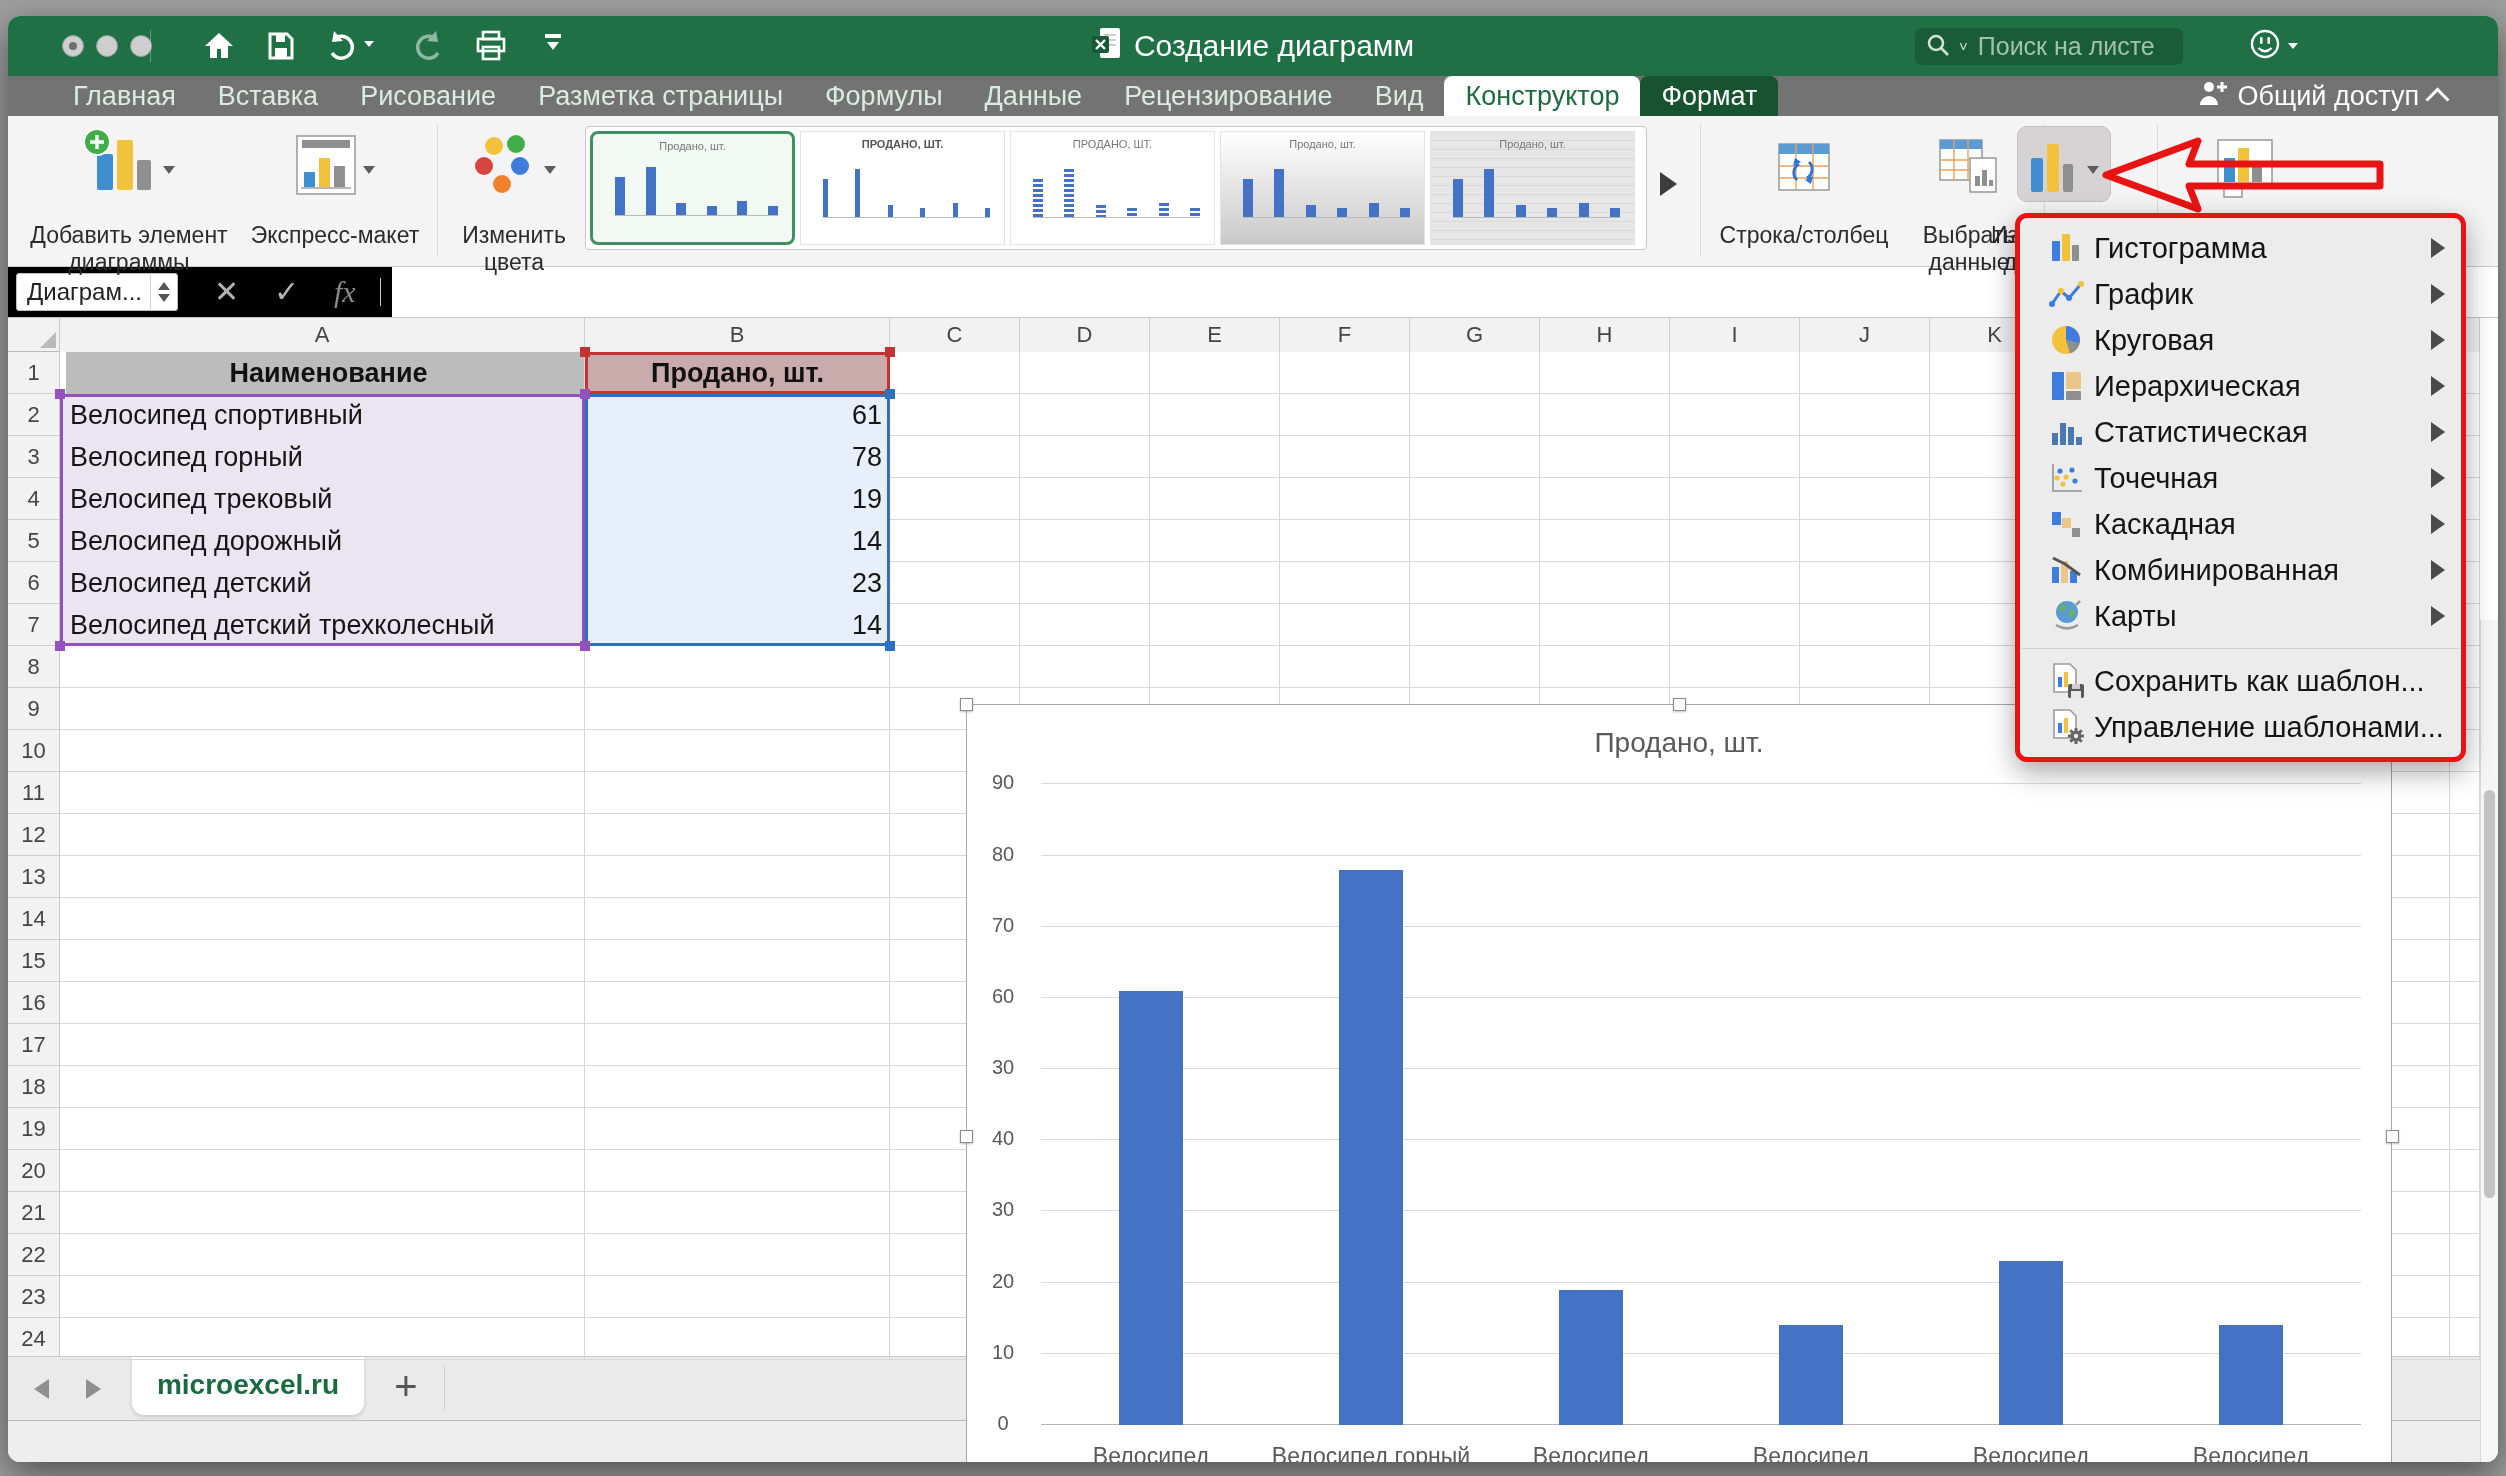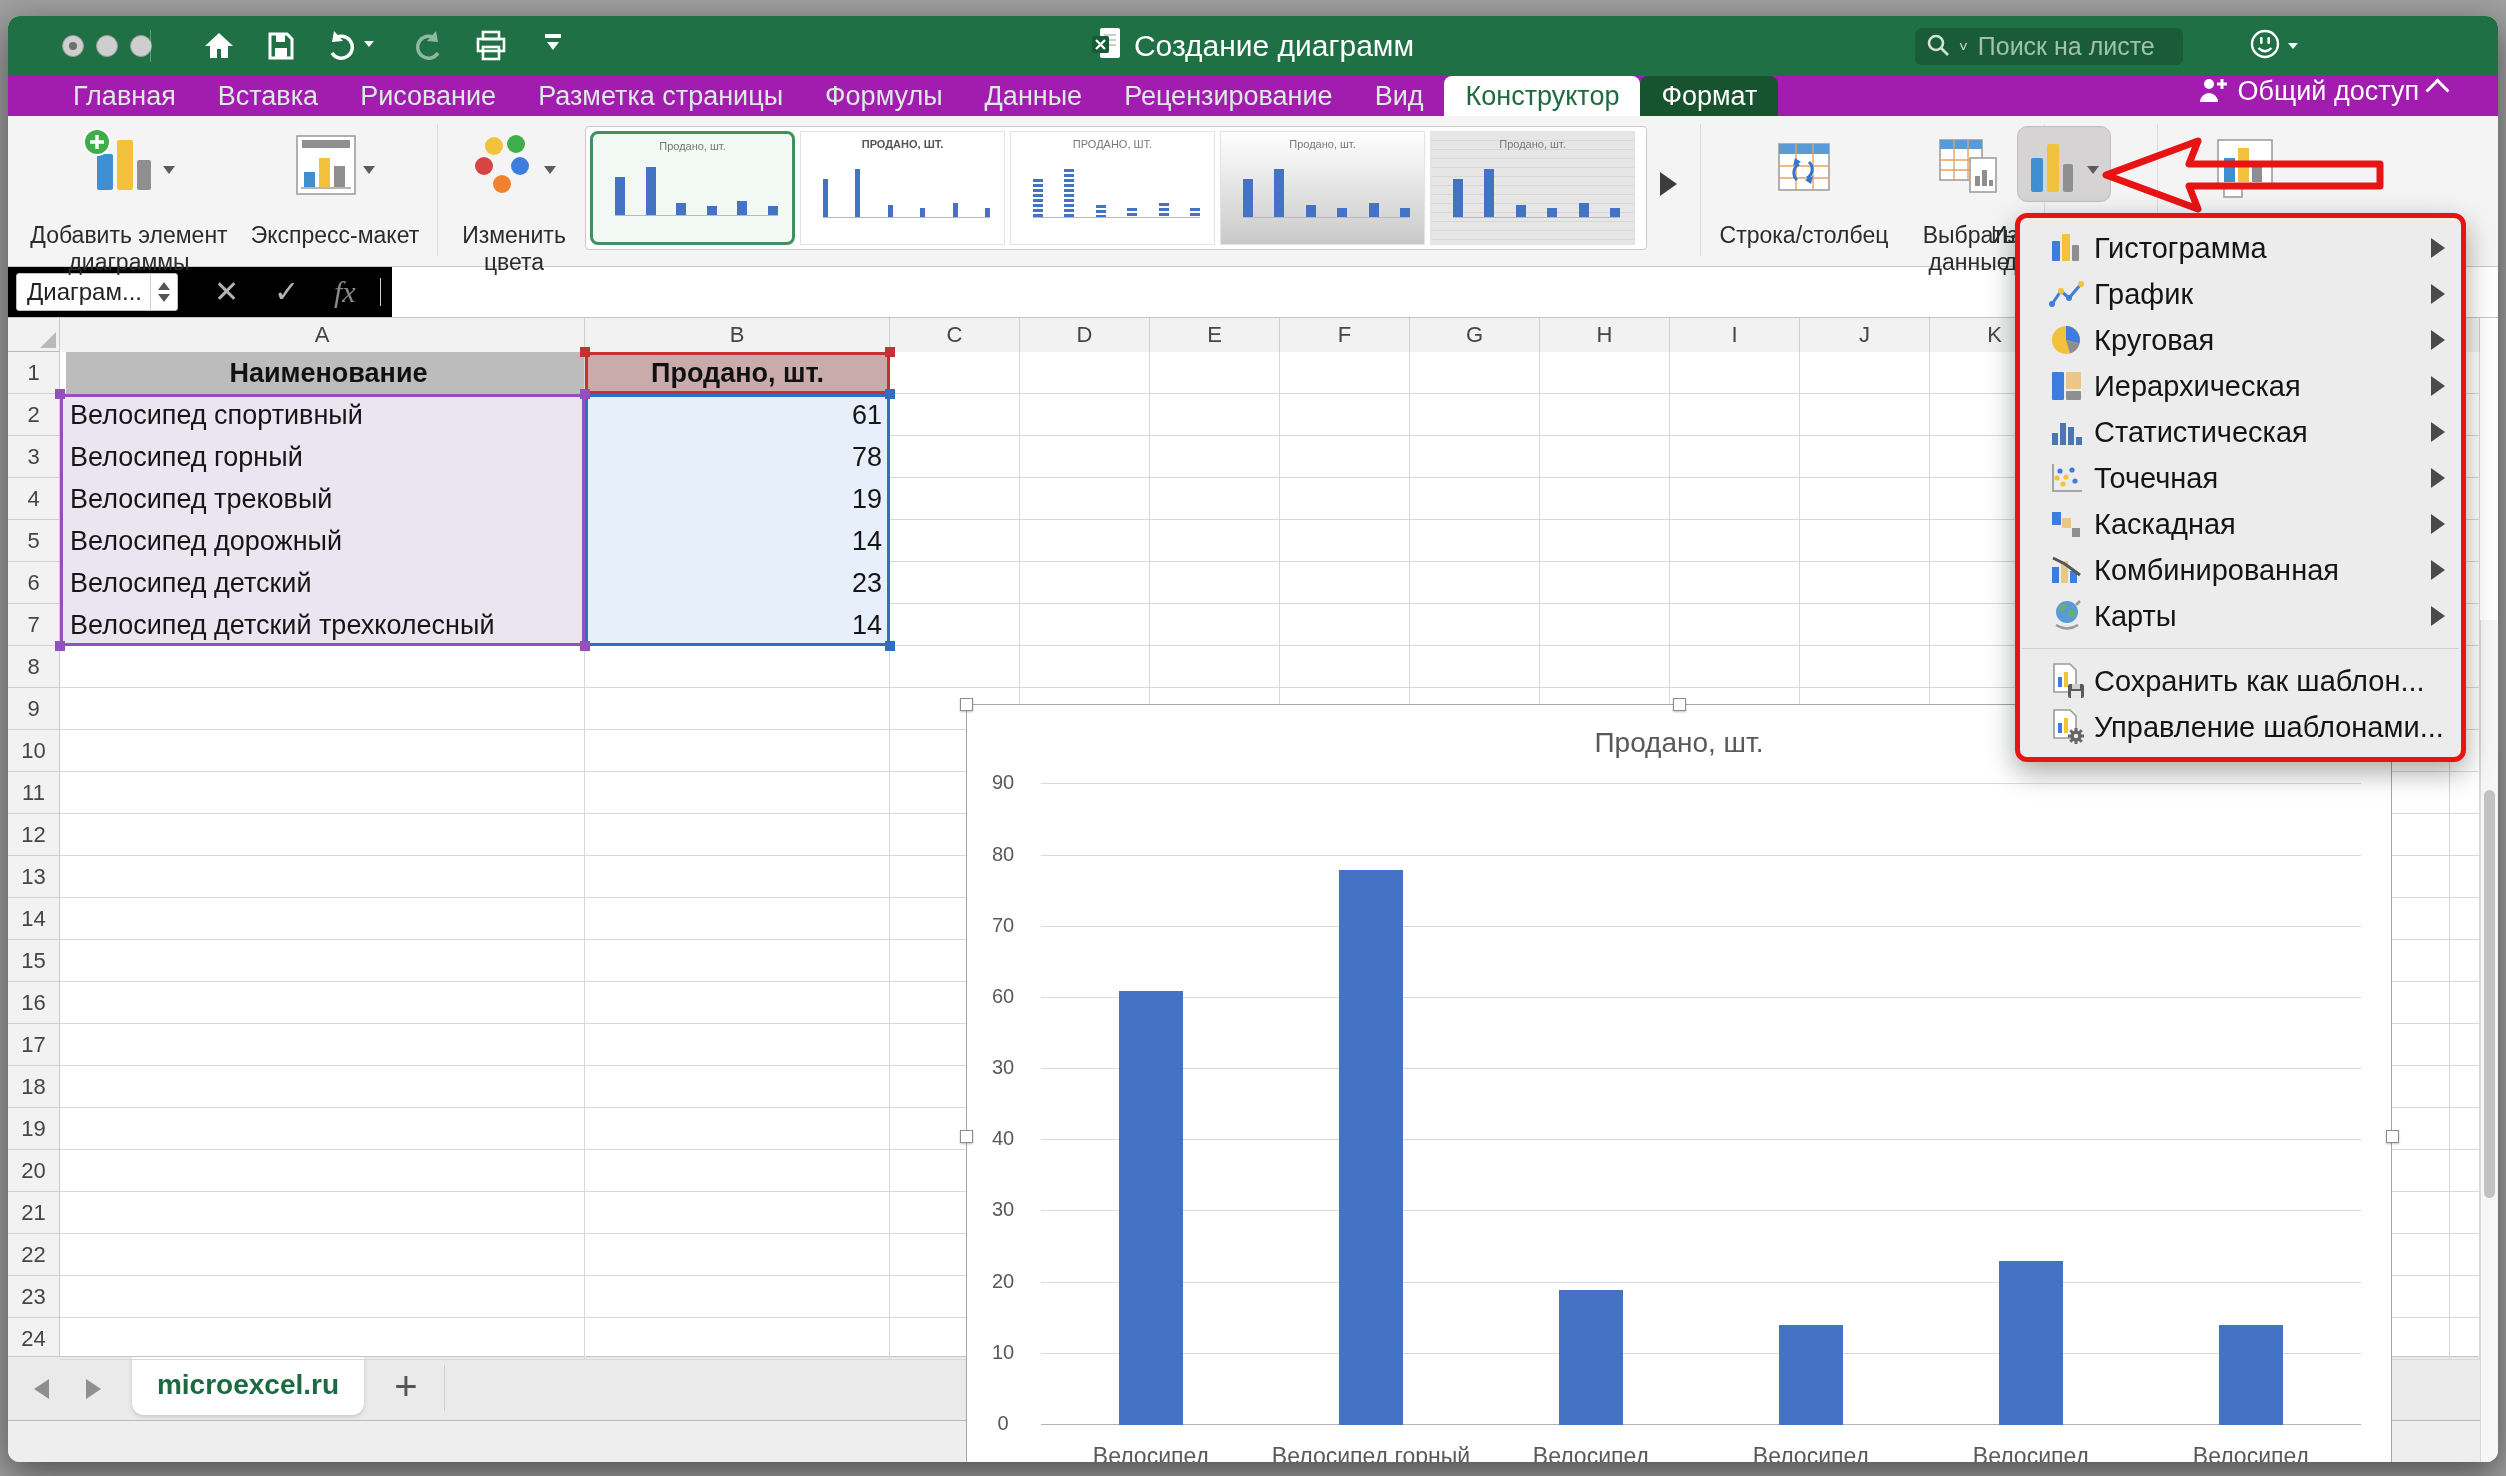--- a/index.html
+++ b/index.html
@@ -15,26 +15,26 @@
   .tbicon{position:absolute;top:13px;width:34px;height:34px;color:#fff;}
   .tbicon svg{display:block;}
   #title-group{position:absolute;left:0;right:0;top:0;height:60px;display:flex;align-items:center;justify-content:center;gap:12px;color:#fff;font-size:30px;font-weight:500;}
   #searchbox{position:absolute;left:1907px;top:12px;width:268px;height:37px;background:#1a5c38;border-radius:7px;display:flex;align-items:center;padding:0 10px;box-sizing:border-box;gap:8px;}
   #searchbox input{background:transparent;border:none;outline:none;color:#dcead fff;color:#e7f1ea;font-size:25px;width:180px;font-family:inherit;}
   #searchbox input::placeholder{color:#9fc2af;}
   #smiley{position:absolute;left:2240px;top:12px;width:62px;height:36px;display:flex;align-items:center;gap:6px;color:#fff;}
   .caret-down{width:0;height:0;border-left:6px solid transparent;border-right:6px solid transparent;border-top:8px solid #fff;}
   .caret-down.sm{border-left-width:5px;border-right-width:5px;border-top-width:6px;}
   
-  #tabrow{position:absolute;left:0;top:60px;width:100%;height:40px;background:#a21caf;}
+  #tabrow{position:absolute;left:0;top:60px;width:100%;height:40px;background:#737373;}
   #tabrow ul{margin:0;padding:0 0 0 44px;list-style:none;display:flex;height:40px;}
   #tabrow li{padding:0 21px;font-size:27px;line-height:40px;color:#dcebe2;white-space:nowrap;}
   #tabrow li.active{background:#fff;color:#1e6b41;border-radius:8px 8px 0 0;}
   #tabrow li.dark{background:#17532f;color:#fff;border-radius:8px 8px 0 0;}
-  #share{position:absolute;right:52px;top:0;height:40px;display:flex;align-items:flex-start;gap:10px;color:#fff;font-size:27px;}
+  #share{position:absolute;right:52px;top:0;height:40px;display:flex;align-items:center;gap:10px;color:#fff;font-size:27px;}
   .chevron-up{width:14px;height:14px;border-left:3px solid #fff;border-top:3px solid #fff;transform:rotate(45deg);margin-top:6px;}
   
   #ribbon{position:absolute;left:0;top:100px;width:100%;height:150px;background:#f5f4f5;border-bottom:1px solid #c9c7c8;z-index:5;}
   .rsep{position:absolute;top:8px;width:1px;height:132px;background:#dcdadb;}
   .rbtn{position:absolute;top:0;height:150px;}
   .rbtn .ric{position:absolute;top:14px;left:0;right:0;display:flex;justify-content:center;align-items:flex-end;gap:6px;height:70px;}
   .rbtn .rlabel{position:absolute;top:106px;left:0;right:0;text-align:center;font-size:23px;line-height:27px;color:#2b2b2b;white-space:pre-line;}
   .gcaret{width:0;height:0;border-left:6px solid transparent;border-right:6px solid transparent;border-top:8px solid #5c5c5c;margin-bottom:26px;}
   
   #gallery{position:absolute;left:577px;top:10px;width:1062px;height:124px;background:#fff;border:1px solid #c9c9c9;border-radius:4px;box-sizing:border-box;display:flex;gap:5px;padding:4px;}

